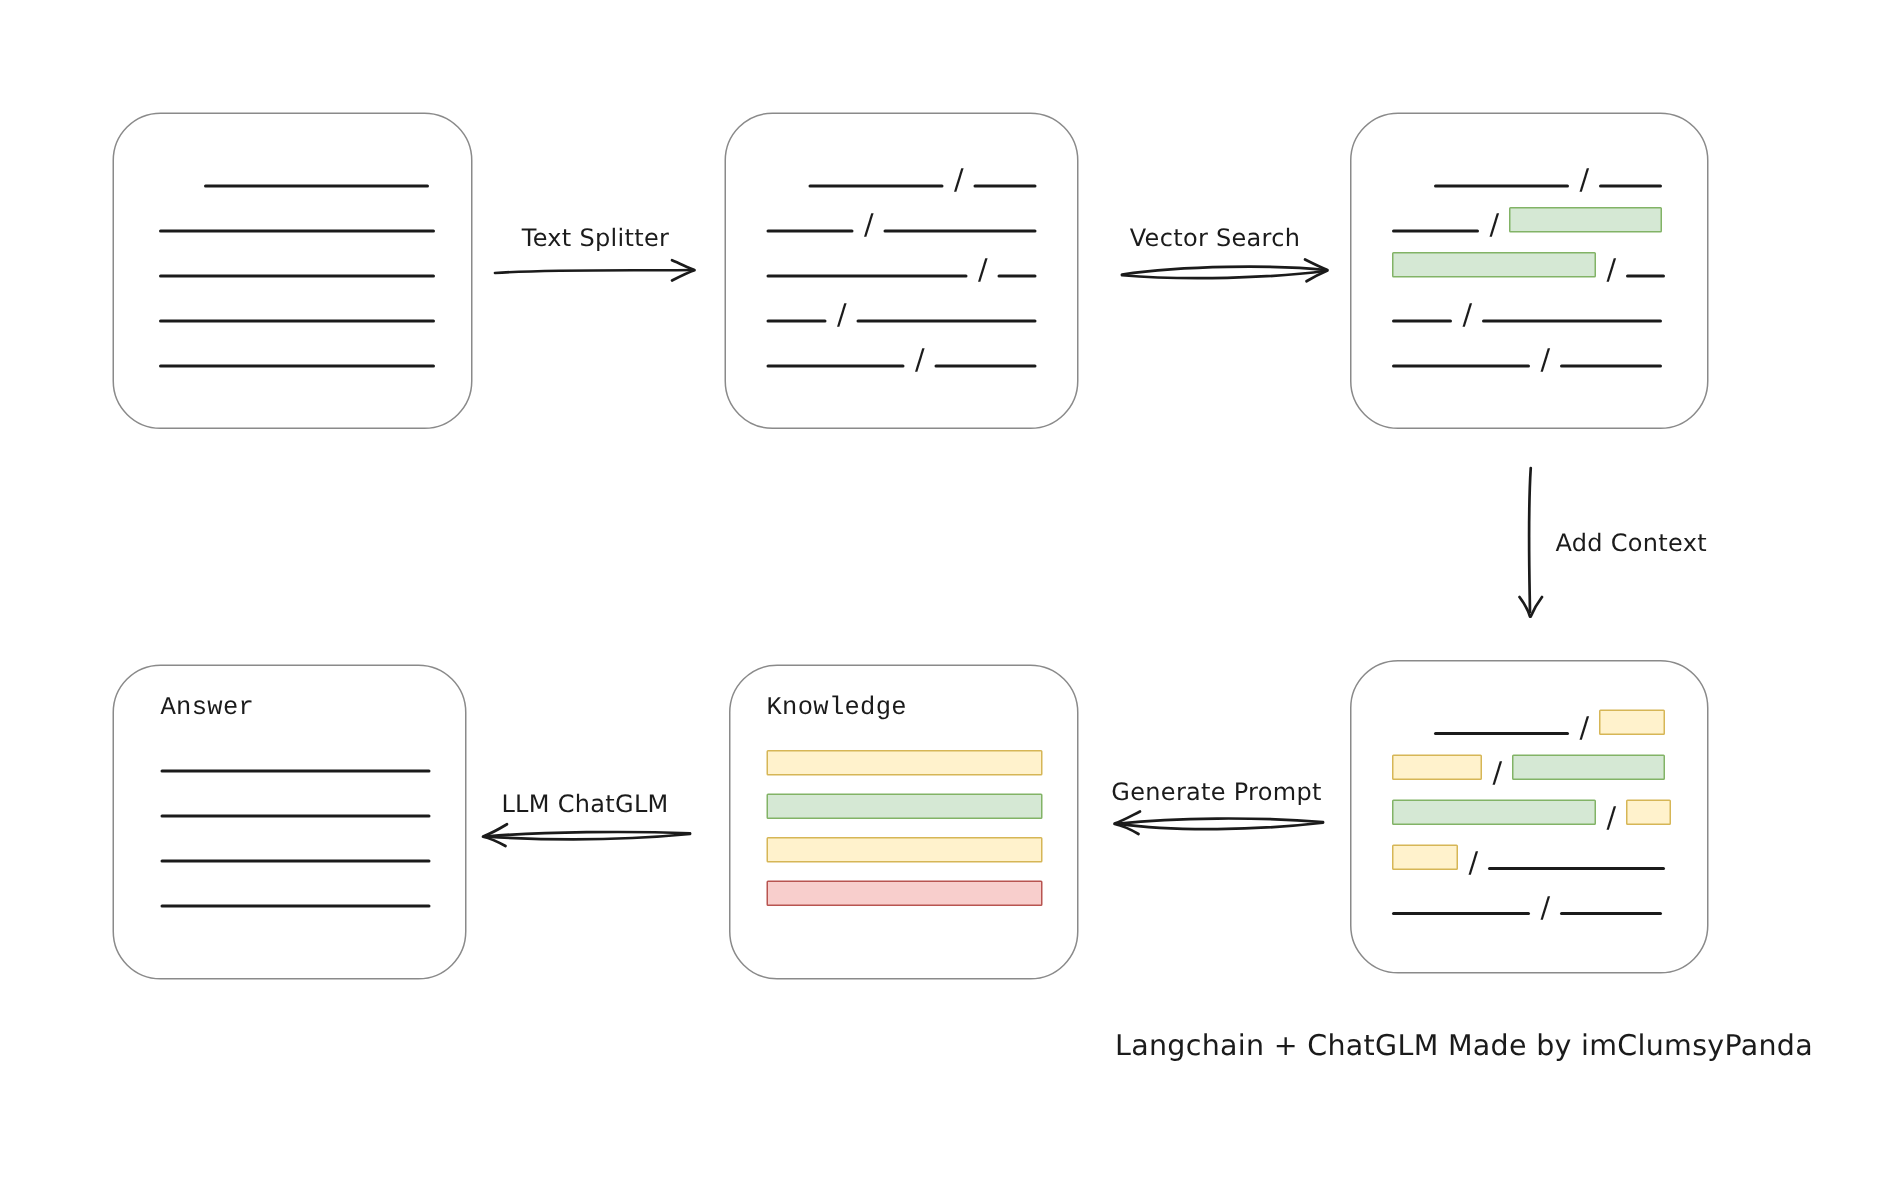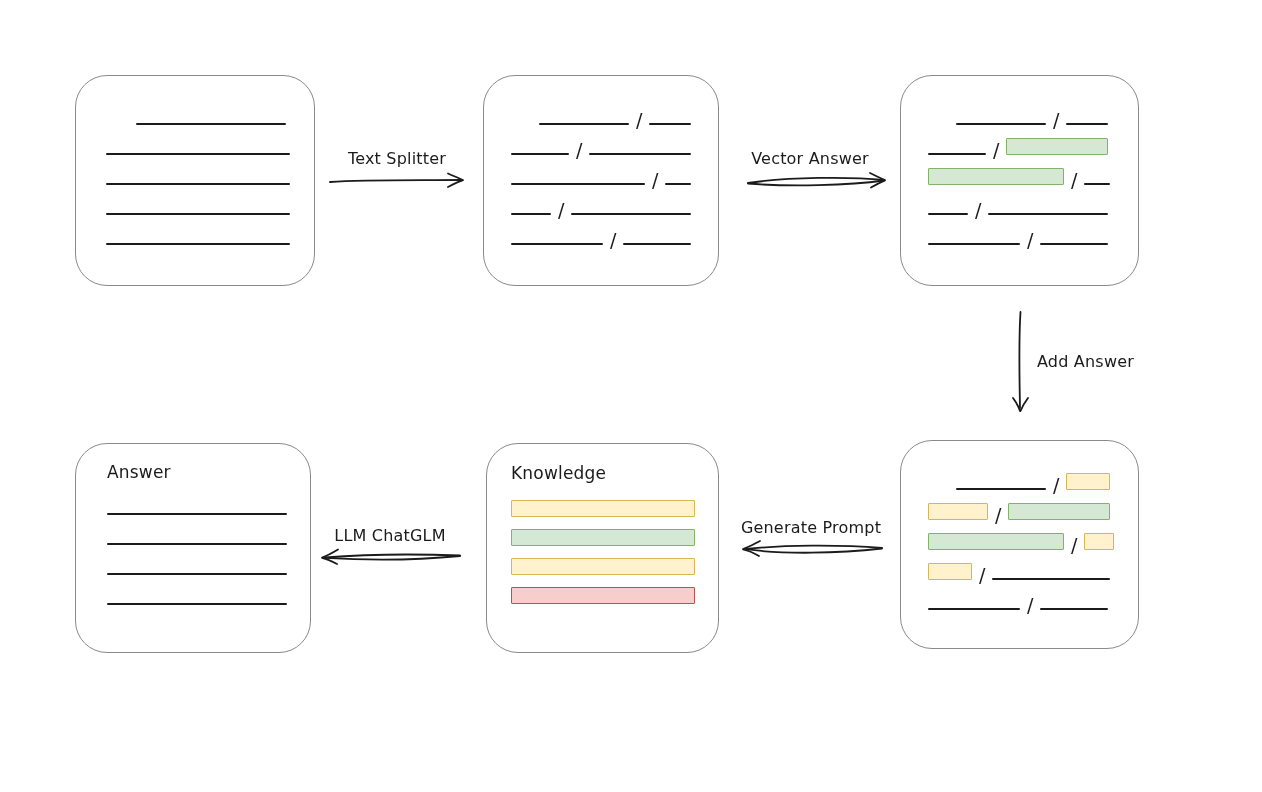--- a/index.html
+++ b/index.html
@@ -12,21 +12,21 @@
   .canvas{
     position:relative;width:1262px;height:792px;background:#fff;
     font-family:"DejaVu Sans",sans-serif;color:var(--text-color);overflow:hidden;
   }
   .box{
     position:absolute;border:1.6px solid var(--box-border);
     border-radius:32px;background:#fff;box-sizing:border-box;
   }
   .rows{padding:26px 22px 0 27px;}
   .row{display:flex;align-items:flex-end;height:30px;}
-  .row.text-row{height:40px;align-items:center;font-size:17px;letter-spacing:.2px;}
+  .row.text-row{height:40px;align-items:center;font-size:17px;letter-spacing:.2px;font-family:Liberation Mono, monospace;}
   .seg-line{height:2px;background:var(--line-color);margin-bottom:7px;border-radius:1px;flex:none;}
   .seg-gap{height:1px;flex:none;}
   .seg-slash{font-size:19px;line-height:1;margin:0 7px 2px 7px;flex:none;color:var(--line-color);}
   .seg-rect{height:15px;border:1.5px solid;border-radius:1px;margin-bottom:7px;flex:none;box-sizing:content-box;}
   .rect-green{background:var(--green-fill);border-color:var(--green-stroke);}
   .rect-yellow{background:var(--yellow-fill);border-color:var(--yellow-stroke);}
   .rect-red{background:var(--red-fill);border-color:var(--red-stroke);}
   .box-prompt .rows{padding:8px 22px 0 24px;}
   .box-prompt .row{height:29px;}
   .box-prompt .row .seg-rect{margin-bottom:5px;}
@@ -201,36 +201,37 @@
     <path d="M4 15 C 40 12.5, 95 13.5, 136 13"></path>
     <path d="M122 6.5 C 128 9, 133 11.5, 137 13 M122 20 C 128 17, 133 14.5, 137 13.2"></path>
   </svg>
   <div class="arrow-label centered" style="left:397px;top:149px;">Text Splitter</div>
 
   <svg class="arrow" style="left:744px;top:166px;" width="146" height="30">
     <path d="M4 17 C 45 11, 105 10.5, 140 14"></path>
     <path d="M4 17.5 C 45 21, 105 19.5, 140 14.5"></path>
     <path d="M126 7 C 132 10, 137 12.5, 141 14 M127 21.5 C 132 18.5, 137 16, 141 14.3"></path>
   </svg>
-  <div class="arrow-label centered" style="left:810px;top:149px;">Vector Answer</div>
+  <div class="arrow-label centered" style="left:810px;top:149px;">Vector Search</div>
 
   <svg class="arrow" style="left:1006px;top:308px;" width="30" height="112">
     <path d="M14.5 4 C 12.5 35, 13.5 70, 14 100"></path>
     <path d="M7 90 C 10 94, 12.5 98, 14 103 M22 90 C 19 94, 16.5 98, 14.5 103"></path>
   </svg>
-  <div class="arrow-label" style="left:1037px;top:352px;">Add Answer</div>
+  <div class="arrow-label" style="left:1037px;top:352px;">Add Context</div>
 
   <svg class="arrow" style="left:738px;top:534px;" width="148" height="30">
     <path d="M144 14 C 100 10.5, 45 11, 8 15"></path>
     <path d="M144 14.5 C 100 19.5, 45 20.5, 8 15.2"></path>
     <path d="M22 7 C 16 10, 11 13, 5 15 M21 22 C 16 19, 11 16.5, 5 15.3"></path>
   </svg>
   <div class="arrow-label centered" style="left:811px;top:518px;">Generate Prompt</div>
 
   <svg class="arrow" style="left:318px;top:543px;" width="146" height="28">
     <path d="M142 12.5 C 100 11, 45 11.5, 7 14.5"></path>
     <path d="M142 13 C 100 17, 50 17.5, 7 14.8"></path>
     <path d="M20 6.5 C 15 9.5, 10 12.5, 4 14.6 M19 21 C 14.5 18.5, 9.5 16, 4 14.8"></path>
   </svg>
   <div class="arrow-label centered" style="left:390px;top:526px;">LLM ChatGLM</div>
 
+  <div class="caption" style="left:976px;top:686px;">Langchain + ChatGLM Made by imClumsyPanda</div>
 
 </div>
 
 </body></html>

